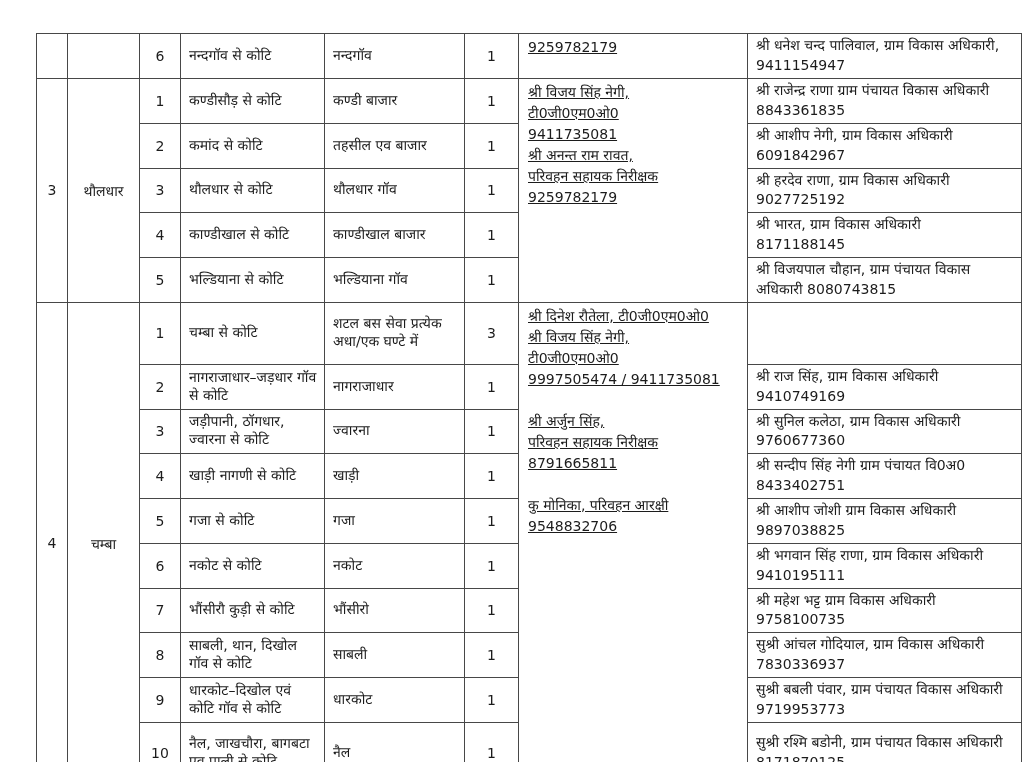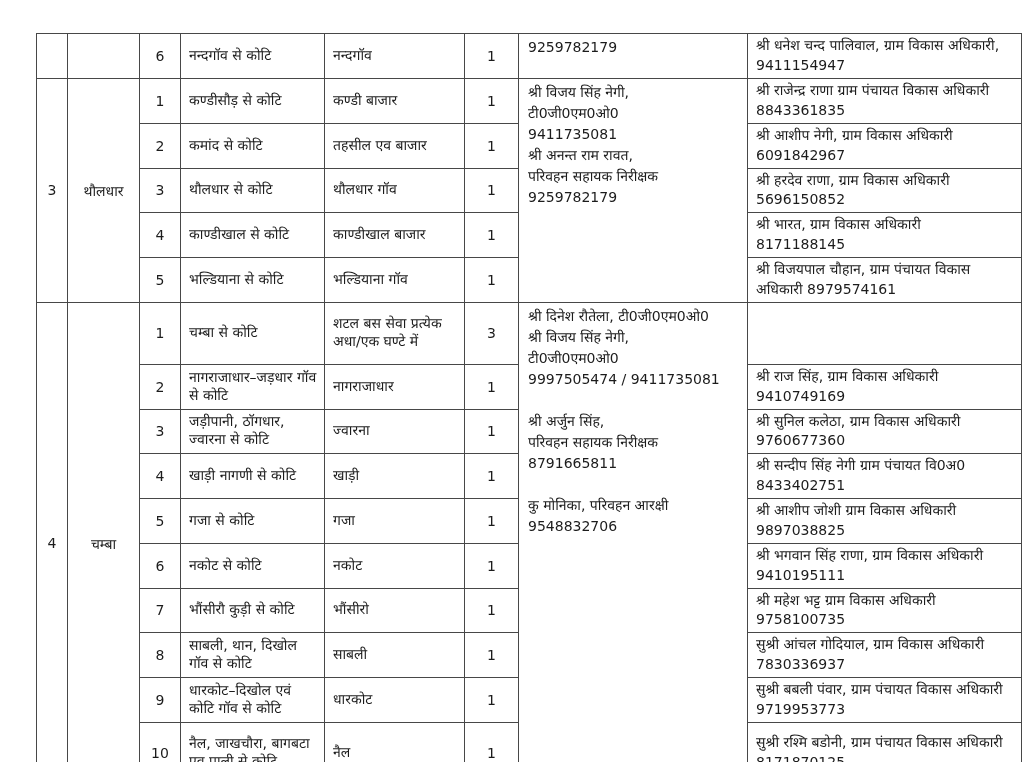--- a/index.html
+++ b/index.html
@@ -27,20 +27,21 @@
   }
   td.c-num   { text-align: center; padding: 2px 1px; }
   td.c-sec   { text-align: center; padding: 2px 1px; }
   td.c-route { padding: 2px 4px 2px 8px; line-height: 1.28; }
   td.c-halt  { padding: 2px 4px 2px 8px; line-height: 1.28; }
   td.c-contact {
     vertical-align: top;
     white-space: pre-line;
     line-height: 1.5;
     padding: 3px 6px 3px 9px;
+    text-decoration: underline;
   }
   td.c-official { line-height: 1.42; padding: 2px 8px 2px 8px; }
 </style>
 </head>
 <body>
 
 <div class="page">
   <table class="doc-table">
     <colgroup>
       <col style="width:31px">
@@ -85,35 +86,35 @@
       <td class="c-route">कमांद से कोटि</td>
       <td class="c-halt">तहसील एव बाजार</td>
       <td class="c-num">1</td>
       <td class="c-official">श्री आशीप नेगी, ग्राम विकास अधिकारी 6091842967</td>
     </tr>
     <tr style="height:42px">
       <td class="c-num">3</td>
       <td class="c-route">थौलधार से कोटि</td>
       <td class="c-halt">थौलधार गॉव</td>
       <td class="c-num">1</td>
-      <td class="c-official">श्री हरदेव राणा, ग्राम विकास अधिकारी 5696150852</td>
+      <td class="c-official">श्री हरदेव राणा, ग्राम विकास अधिकारी 9027725192</td>
     </tr>
     <tr style="height:41px">
       <td class="c-num">4</td>
       <td class="c-route">काण्डीखाल से कोटि</td>
       <td class="c-halt">काण्डीखाल बाजार</td>
       <td class="c-num">1</td>
       <td class="c-official">श्री भारत, ग्राम विकास अधिकारी 8171188145</td>
     </tr>
     <tr style="height:39px">
       <td class="c-num">5</td>
       <td class="c-route">भल्डियाना से कोटि</td>
       <td class="c-halt">भल्डियाना गॉव</td>
       <td class="c-num">1</td>
-      <td class="c-official">श्री विजयपाल चौहान, ग्राम पंचायत विकास अधिकारी 8979574161</td>
+      <td class="c-official">श्री विजयपाल चौहान, ग्राम पंचायत विकास अधिकारी 8080743815</td>
     </tr>
 
     <tr style="height:62px">
       <td class="c-sec" rowspan="10">4</td>
       <td class="c-sec" rowspan="10">चम्बा</td>
       <td class="c-num">1</td>
       <td class="c-route">चम्बा से कोटि</td>
       <td class="c-halt">शटल बस सेवा प्रत्येक अधा/एक घण्टे में</td>
       <td class="c-num">3</td>
       <td class="c-contact" rowspan="10">श्री दिनेश रौतेला, टी0जी0एम0ओ0

